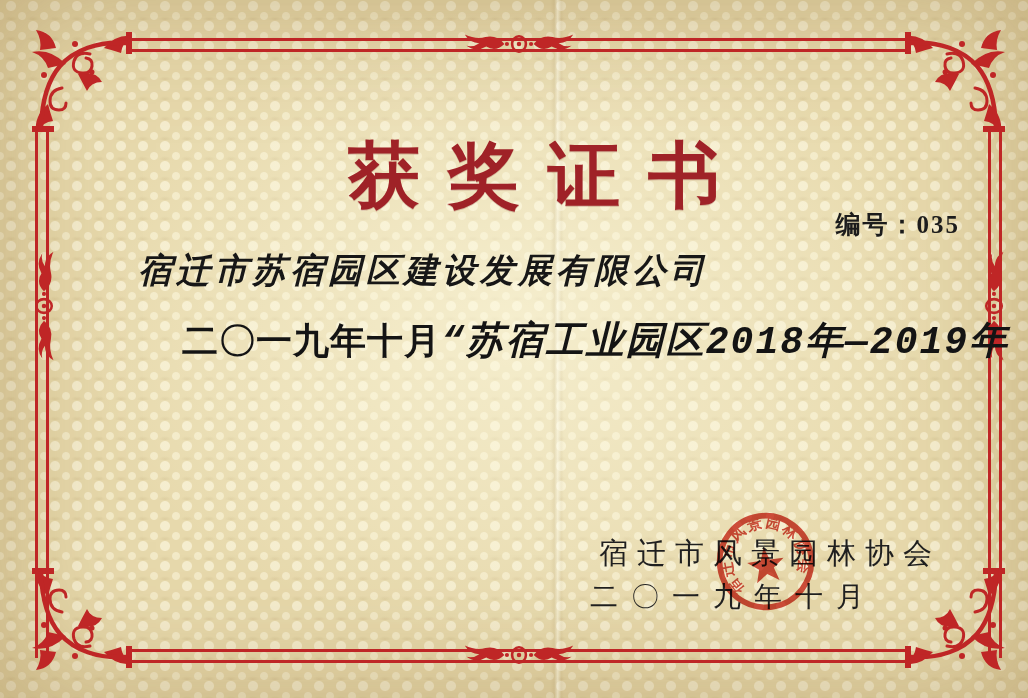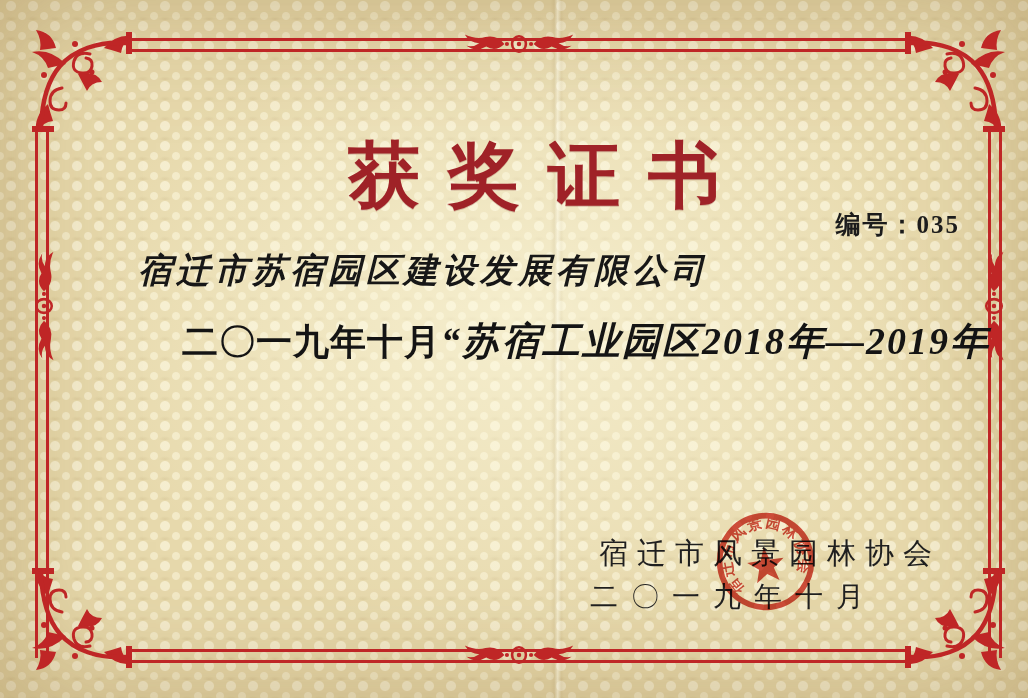--- a/index.html
+++ b/index.html
@@ -45,21 +45,21 @@
     transform:translateX(34px);
     font-size:72px;font-weight:700;letter-spacing:28px;color:#9f2227;
     text-shadow:0 1px 0 rgba(120,30,30,.25);}
   .serial{position:absolute;right:68px;top:208px;font-size:25px;font-weight:700;color:#1c1c1c;letter-spacing:2px;}
   .recipient{position:absolute;left:138px;top:248px;font-size:34px;font-weight:600;
     font-style:italic;color:#171717;letter-spacing:4px;white-space:nowrap;}
   .bodytext{position:absolute;left:136px;right:80px;top:312px;color:#141414;}
   .bodyline{height:60px;line-height:58px;white-space:nowrap;}
   .indent{padding-left:46px;}
   .print{font-size:36px;font-weight:700;letter-spacing:1px;}
-  .script{font-size:38px;font-weight:600;font-style:italic;letter-spacing:2px;}
+  .script{font-size:38px;font-weight:600;font-style:italic;letter-spacing:2px;font-family:Liberation Mono, monospace;}
   .issuer{position:absolute;left:590px;width:360px;top:534px;text-align:center;
     font-size:29px;color:#1f1f1f;letter-spacing:9px;font-weight:500;}
   .date{position:absolute;left:590px;width:360px;top:578px;text-align:left;
     font-size:28px;color:#1f1f1f;letter-spacing:13px;font-weight:500;}
 
   .seal{position:absolute;left:714px;top:510px;width:103px;height:103px;
     opacity:.88;mix-blend-mode:multiply;transform:rotate(-8deg);}
 </style>
 </head>
 <body>

